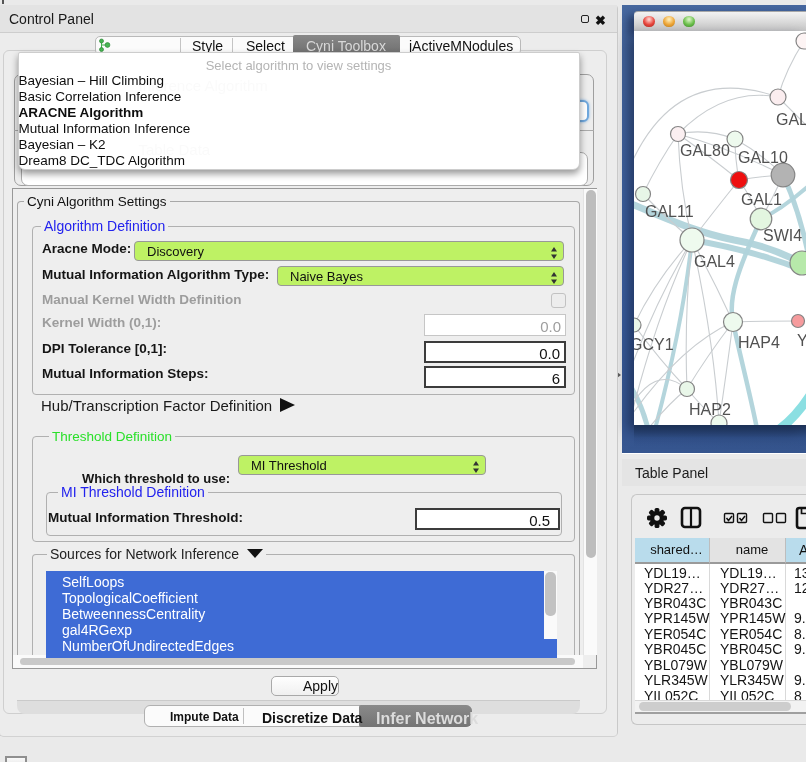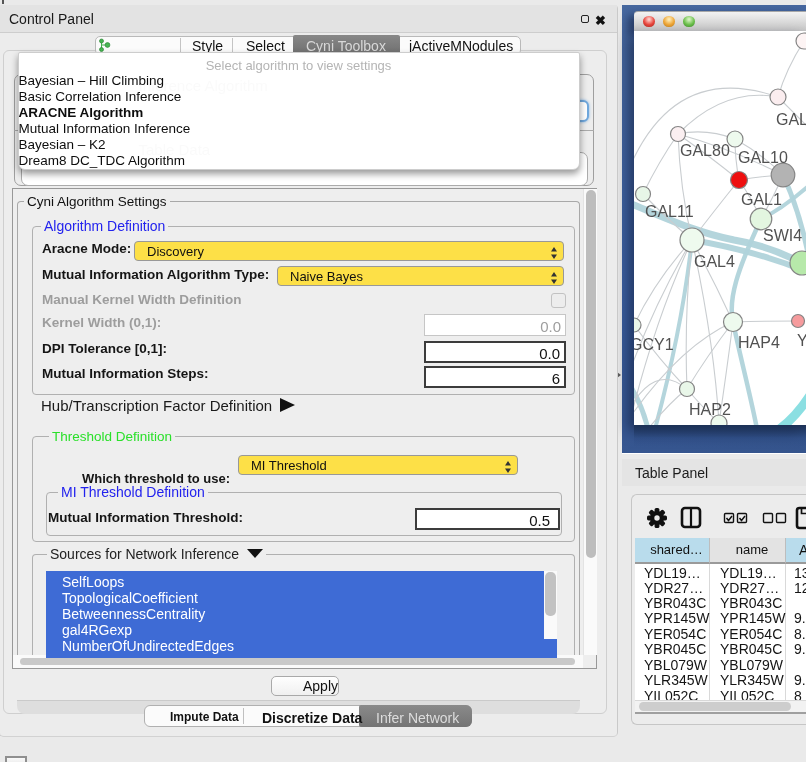--- a/index.html
+++ b/index.html
@@ -4,21 +4,21 @@
 <style>
   html,body{margin:0;padding:0;}
   body{width:806px;height:762px;overflow:hidden;background:#eaeaea;
        font-family:"Liberation Sans",sans-serif;-webkit-font-smoothing:antialiased;}
   .abs{position:absolute;}
   .grp{position:absolute;border:1px solid #b0b0b0;border-radius:4px;}
   .glab{position:absolute;top:-8px;left:5px;background:#eeeeee;padding:0 3px;
         font-size:14px;line-height:15px;white-space:nowrap;}
   .b{font-weight:bold;}
   .lab{position:absolute;font-size:13.5px;font-weight:bold;color:#151515;white-space:nowrap;}
-  .combo{position:absolute;background:#fde047;border:1px solid #989898;border-radius:4px;
+  .combo{position:absolute;background:#bef264;border:1px solid #989898;border-radius:4px;
          font-size:13px;color:#111;}
   .combo .txt{position:absolute;left:12px;top:1.5px;}
   .updn{position:absolute;right:6px;top:4.5px;width:6px;height:12px;}
   .fld{position:absolute;background:#fff;font-size:15px;text-align:right;box-sizing:border-box;}
   svg{display:block;}
   .trow{position:absolute;left:0;width:171px;height:15px;}
   .trow .c1{position:absolute;left:9px;}
   .trow .c2{position:absolute;left:85px;}
   .trow .c3{position:absolute;left:159px;}
 </style>
@@ -290,21 +290,21 @@
 <div class="lab" style="left:42px;top:366px;">Mutual Information Steps:</div>
 <div class="fld" style="left:424px;top:366px;width:142px;height:22px;border:2px solid #3c3c3c;color:#111;padding:2px 4px 0 0;">6</div>
 
 <div class="abs" style="left:41px;top:397px;font-size:15px;color:#1a1a1a;white-space:nowrap;">Hub/Transcription Factor Definition</div>
 <div class="abs" style="left:280px;top:398px;width:0;height:0;border-left:15px solid #111;border-top:7px solid transparent;border-bottom:7px solid transparent;"></div>
 
 <div class="grp" style="left:32px;top:436px;width:541px;height:104px;">
   <span class="glab" style="left:16px;color:#2ae02a;font-size:13.5px;">Threshold Definition</span>
 </div>
 <div class="lab" style="left:82px;top:471px;font-size:13px;">Which threshold to use:</div>
-<div class="combo" style="left:238px;top:455px;width:280px;height:20px;box-sizing:border-box;">
+<div class="combo" style="left:238px;top:455px;width:248px;height:20px;box-sizing:border-box;">
   <span class="txt">MI Threshold</span>
     <span class="updn">
       <svg width="6" height="12">
         <path d="M3,0 L6,4.5 L0,4.5 Z M3,12 L0,7.5 L6,7.5 Z" fill="#333"></path>
       </svg>
     </span>
 </div>
 
 <div class="grp" style="left:46px;top:492px;width:514px;height:42px;">
   <span class="glab" style="left:11px;color:#2222ee;">MI Threshold Definition</span>
@@ -328,21 +328,21 @@
 
 <div class="abs" style="left:271px;top:676px;width:66px;height:18px;background:linear-gradient(#fefefe,#f0f0f0);border:1px solid #a9a9a9;border-radius:5px;
      font-size:14px;color:#111;text-align:right;line-height:18px;">Apply</div>
 
 <div class="abs" style="left:17px;top:700px;width:563px;height:13px;background:#dedede;border-top:1px solid #cacaca;border-radius:0 0 8px 8px;"></div>
 <div class="abs" style="left:144px;top:705px;width:328px;height:22px;background:#fbfbfb;border:1px solid #b0b0b0;border-radius:6px;box-sizing:border-box;"></div>
 <div class="abs" style="left:359px;top:705px;width:113px;height:22px;background:linear-gradient(#8a8a8a,#747474);border-radius:2px 6px 6px 2px;"></div>
 <div class="abs b" style="left:170px;top:710px;font-size:12px;color:#111;">Impute Data</div>
 <div class="abs" style="left:243px;top:708px;width:1px;height:16px;background:#c0c0c0;"></div>
 <div class="abs b" style="left:262px;top:710px;font-size:14px;color:#111;">Discretize Data</div>
-<div class="abs" style="left:376px;top:710px;font-size:14px;font-weight:normal;color:#dcdcdc;">Infer Network</div>
+<div class="abs" style="left:376px;top:710px;font-size:16px;font-weight:bold;color:#dcdcdc;">Infer Network</div>
 
 <div class="abs" style="left:0px;top:731px;width:617px;height:5px;background:#ececec;border-bottom:1px solid #d2d2d2;border-radius:0 0 4px 4px;"></div>
 
 <div class="abs" id="popup" style="left:17.5px;top:52px;width:562px;height:118px;background:#fff;border:1px solid #cdcdcd;
      border-radius:2px 2px 7px 7px;box-shadow:0 4px 7px rgba(0,0,0,0.4);font-size:13.5px;color:#0d0d0d;box-sizing:border-box;">
   <div style="text-align:center;color:#b4b4b4;padding-top:5px;line-height:15px;font-size:13px;">Select algorithm to view settings</div>
   <div style="position:absolute;left:0px;top:19.5px;line-height:16px;white-space:nowrap;">
     Bayesian – Hill Climbing<br>
     Basic Correlation Inference<br>
     <span class="b">ARACNE Algorithm</span><br>

